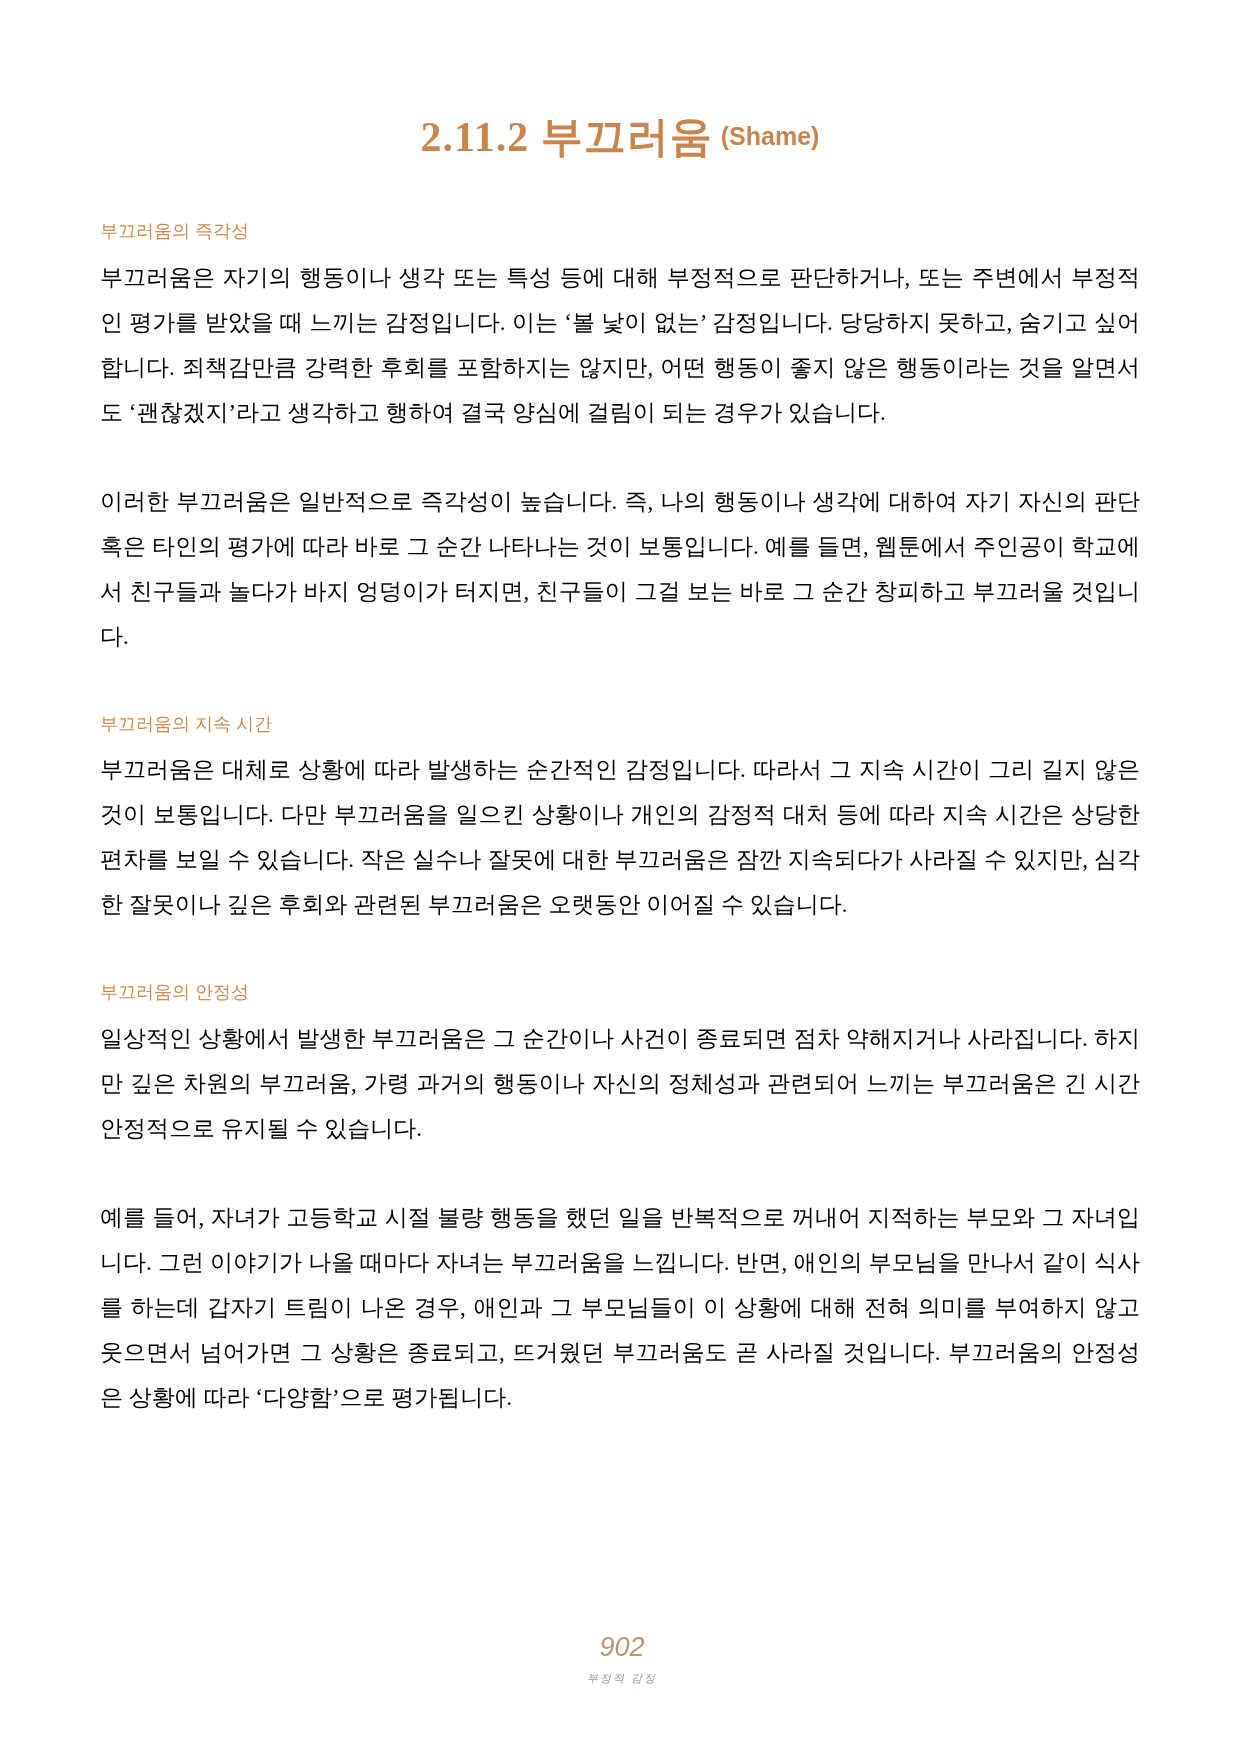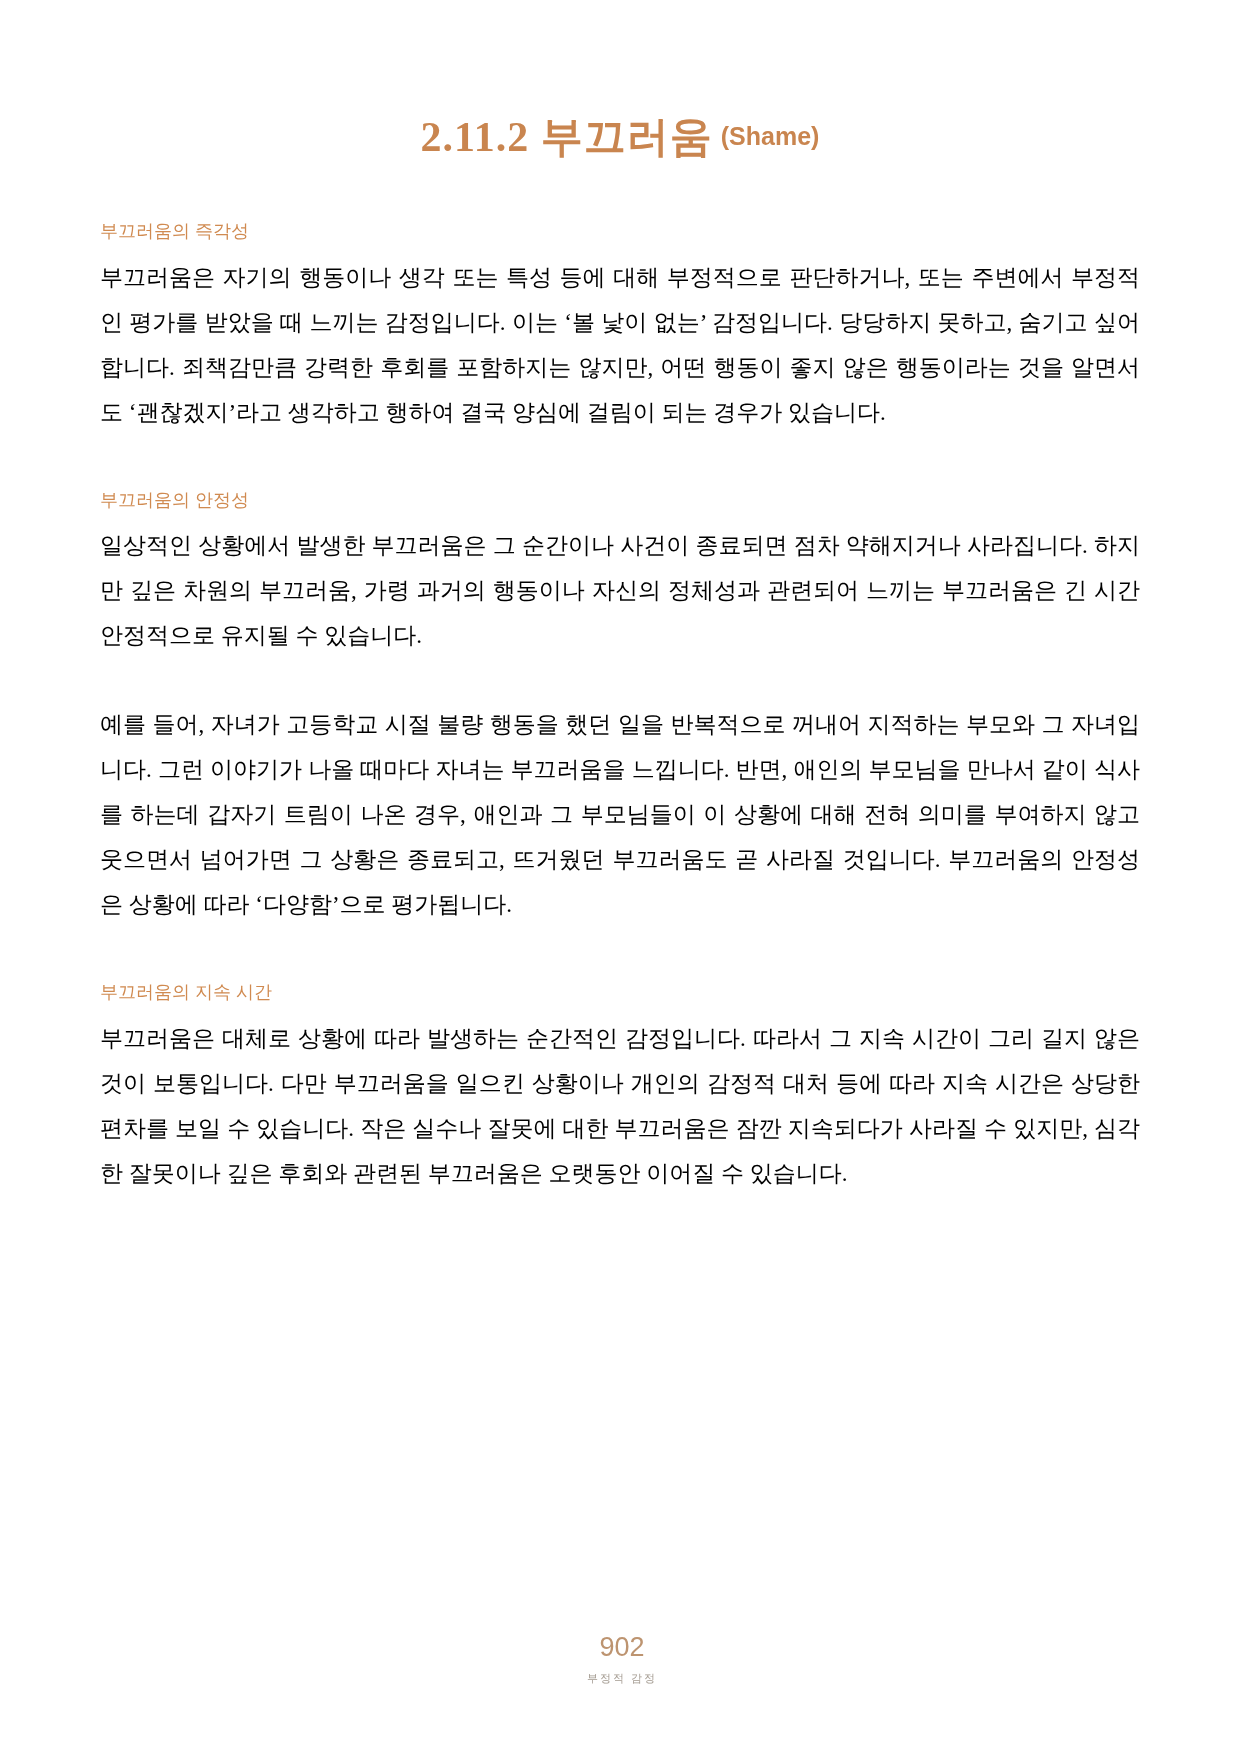--- a/index.html
+++ b/index.html
@@ -52,20 +52,21 @@
     word-break: break-all;
     color: #000000;
   }
   .para:last-child { margin-bottom: 0; }
   .footer {
     position: absolute;
     left: 4px;
     right: 0;
     bottom: 70px;
     text-align: center;
+    font-style: italic;
   }
   .page-number {
     font-family: "Liberation Sans", "DejaVu Sans", sans-serif;
     font-size: 27px;
     color: #bd9470;
     line-height: 1.2;
     margin: 0;
   }
   .footer-label {
     font-family: "Liberation Sans", "DejaVu Sans", sans-serif;
@@ -78,31 +79,32 @@
 </head>
 <body>
 
 <div class="page">
 
   <h1 class="doc-title"><span>2.11.2 부끄러움</span><span class="subtitle">(Shame)</span></h1>
 
   <div class="section">
     <h2 class="section-heading">부끄러움의 즉각성</h2>
     <p class="para">부끄러움은 자기의 행동이나 생각 또는 특성 등에 대해 부정적으로 판단하거나, 또는 주변에서 부정적인 평가를 받았을 때 느끼는 감정입니다. 이는 ‘볼 낯이 없는’ 감정입니다. 당당하지 못하고, 숨기고 싶어합니다. 죄책감만큼 강력한 후회를 포함하지는 않지만, 어떤 행동이 좋지 않은 행동이라는 것을 알면서도 ‘괜찮겠지’라고 생각하고 행하여 결국 양심에 걸림이 되는 경우가 있습니다.</p>
+    <p class="para">이러한 부끄러움은 일반적으로 즉각성이 높습니다. 즉, 나의 행동이나 생각에 대하여 자기 자신의 판단 혹은 타인의 평가에 따라 바로 그 순간 나타나는 것이 보통입니다. 예를 들면, 웹툰에서 주인공이 학교에서 친구들과 놀다가 바지 엉덩이가 터지면, 친구들이 그걸 보는 바로 그 순간 창피하고 부끄러울 것입니다.</p>
+  </div>
+
+  <div class="section">
+    <h2 class="section-heading">부끄러움의 지속 시간</h2>
+    <p class="para">부끄러움은 대체로 상황에 따라 발생하는 순간적인 감정입니다. 따라서 그 지속 시간이 그리 길지 않은 것이 보통입니다. 다만 부끄러움을 일으킨 상황이나 개인의 감정적 대처 등에 따라 지속 시간은 상당한 편차를 보일 수 있습니다. 작은 실수나 잘못에 대한 부끄러움은 잠깐 지속되다가 사라질 수 있지만, 심각한 잘못이나 깊은 후회와 관련된 부끄러움은 오랫동안 이어질 수 있습니다.</p>
   </div>
 
   <div class="section">
     <h2 class="section-heading">부끄러움의 안정성</h2>
     <p class="para">일상적인 상황에서 발생한 부끄러움은 그 순간이나 사건이 종료되면 점차 약해지거나 사라집니다. 하지만 깊은 차원의 부끄러움, 가령 과거의 행동이나 자신의 정체성과 관련되어 느끼는 부끄러움은 긴 시간 안정적으로 유지될 수 있습니다.</p>
     <p class="para">예를 들어, 자녀가 고등학교 시절 불량 행동을 했던 일을 반복적으로 꺼내어 지적하는 부모와 그 자녀입니다. 그런 이야기가 나올 때마다 자녀는 부끄러움을 느낍니다. 반면, 애인의 부모님을 만나서 같이 식사를 하는데 갑자기 트림이 나온 경우, 애인과 그 부모님들이 이 상황에 대해 전혀 의미를 부여하지 않고 웃으면서 넘어가면 그 상황은 종료되고, 뜨거웠던 부끄러움도 곧 사라질 것입니다. 부끄러움의 안정성은 상황에 따라 ‘다양함’으로 평가됩니다.</p>
-  </div>
-
-  <div class="section">
-    <h2 class="section-heading">부끄러움의 지속 시간</h2>
-    <p class="para">부끄러움은 대체로 상황에 따라 발생하는 순간적인 감정입니다. 따라서 그 지속 시간이 그리 길지 않은 것이 보통입니다. 다만 부끄러움을 일으킨 상황이나 개인의 감정적 대처 등에 따라 지속 시간은 상당한 편차를 보일 수 있습니다. 작은 실수나 잘못에 대한 부끄러움은 잠깐 지속되다가 사라질 수 있지만, 심각한 잘못이나 깊은 후회와 관련된 부끄러움은 오랫동안 이어질 수 있습니다.</p>
   </div>
 
   <div class="footer">
     <div class="page-number">902</div>
     <div class="footer-label">부정적 감정</div>
   </div>
 
 </div>
 
 </body></html>

